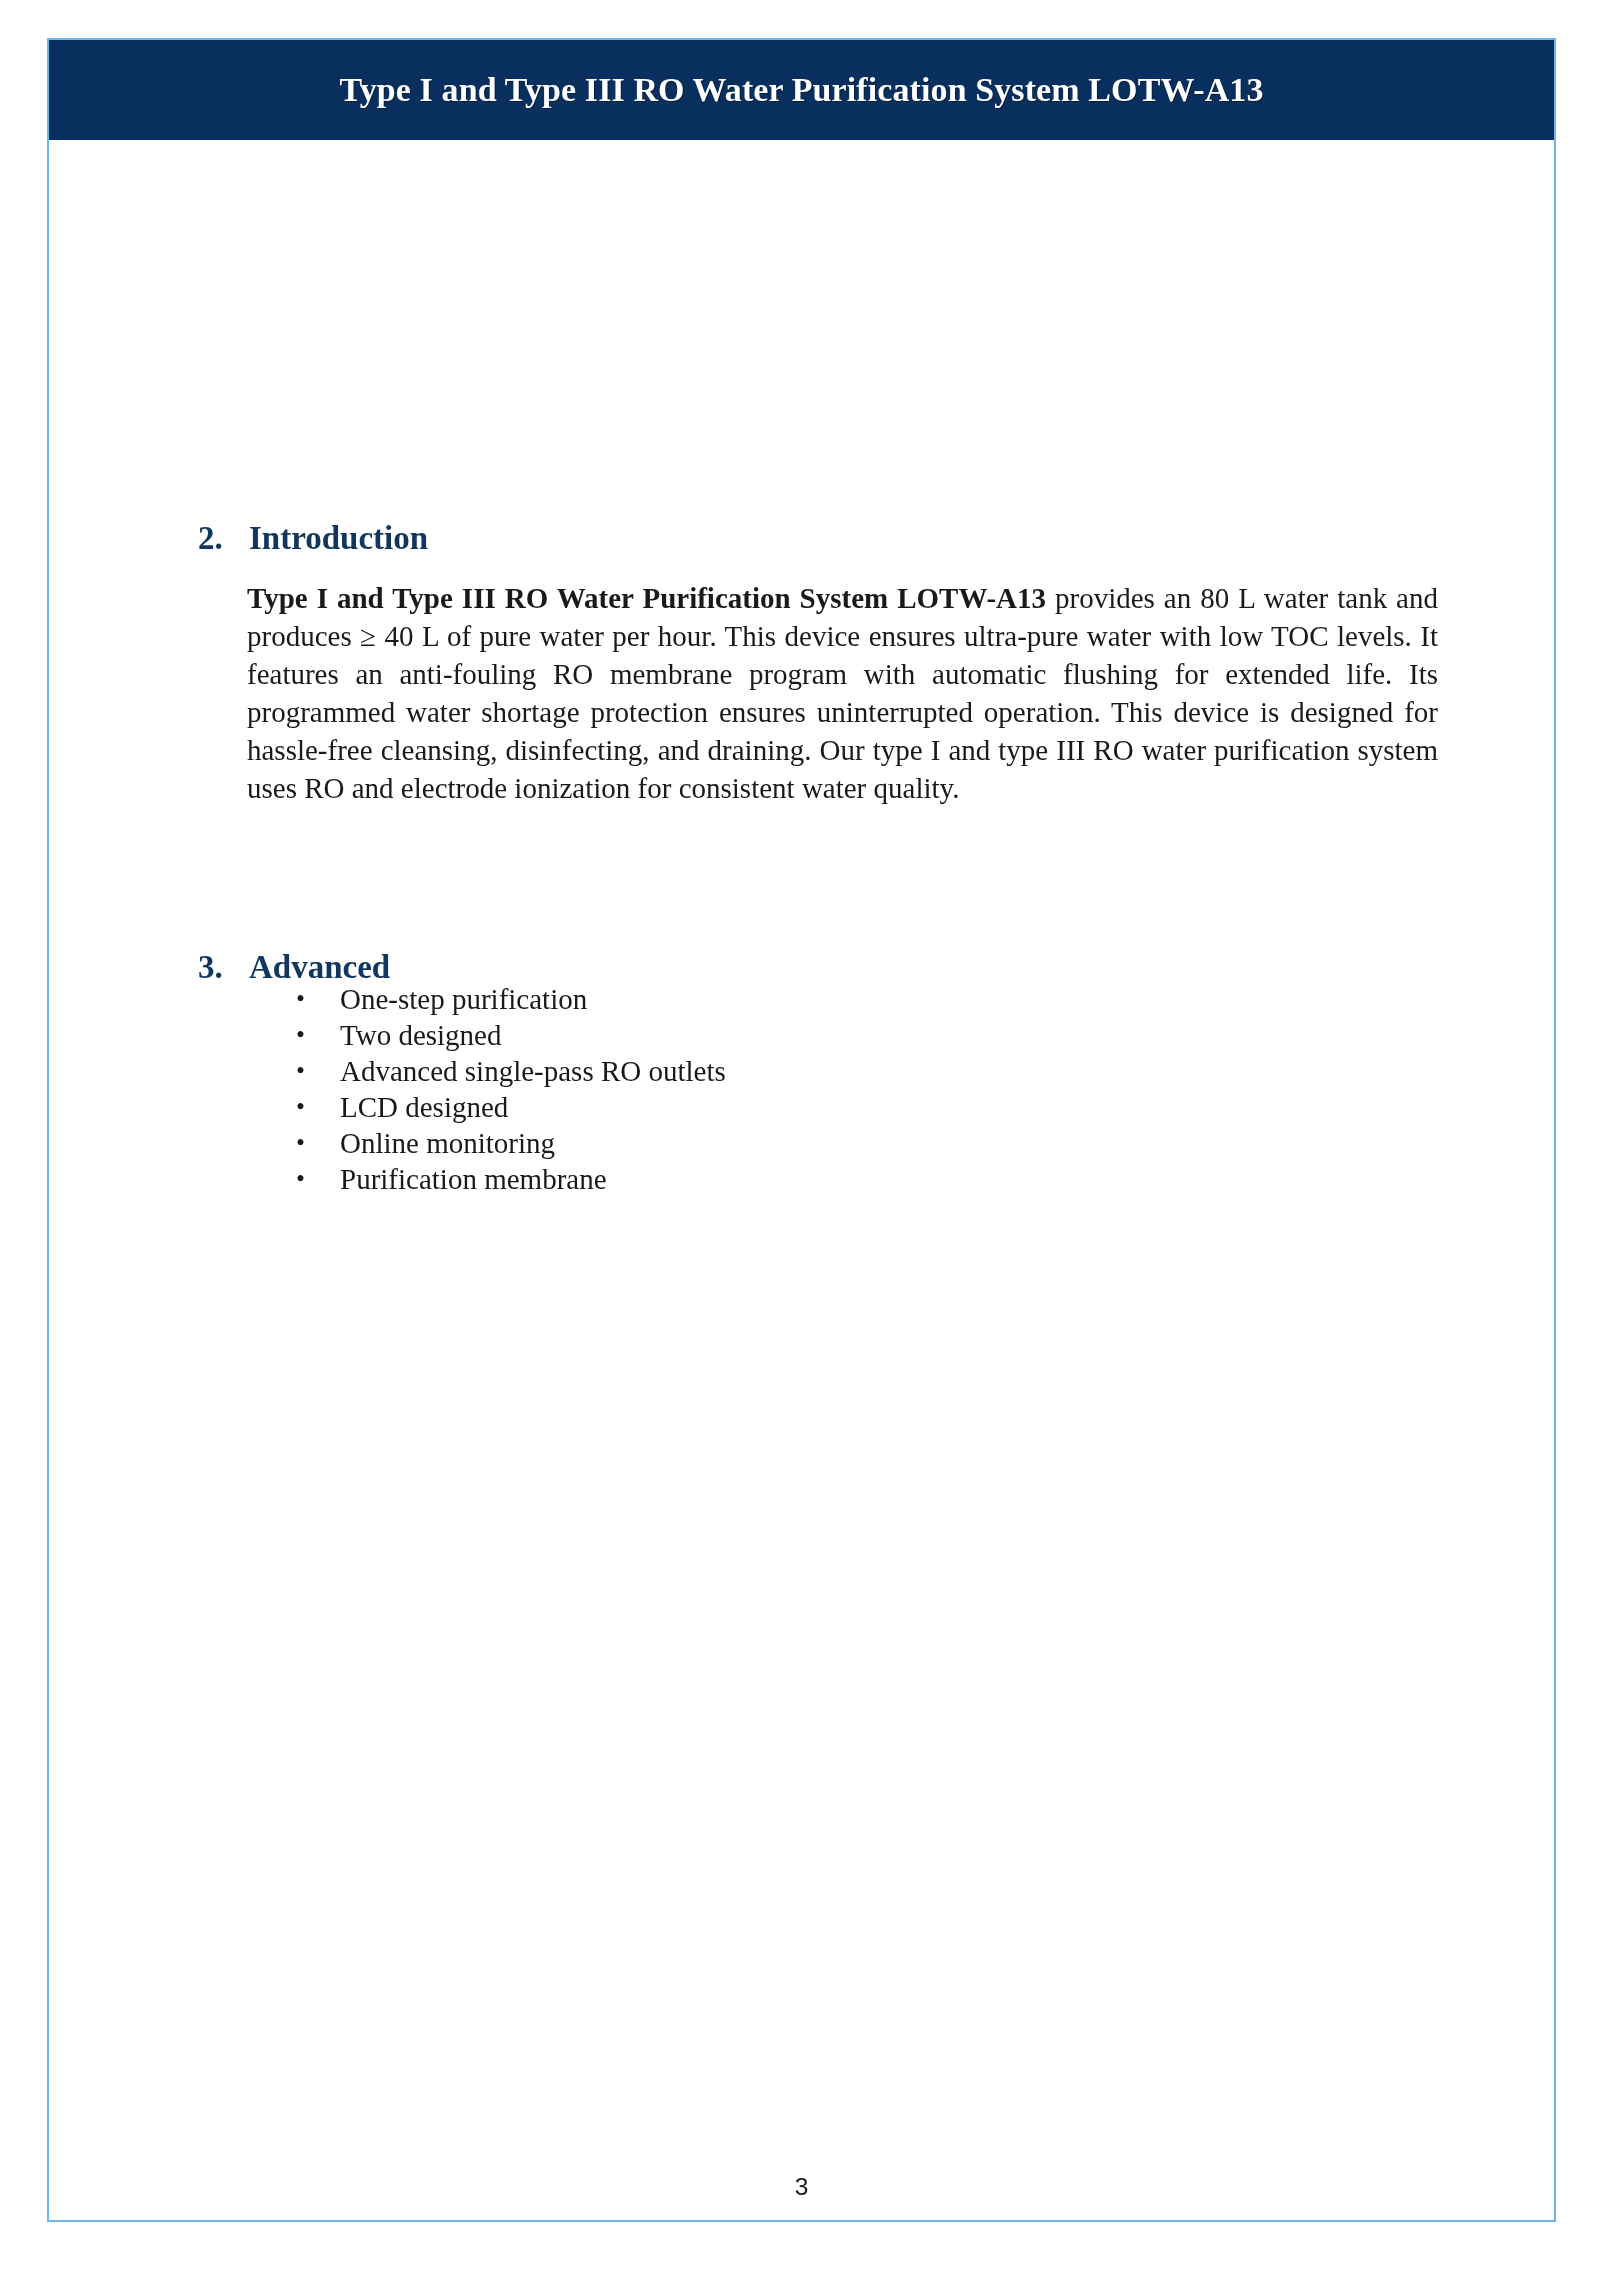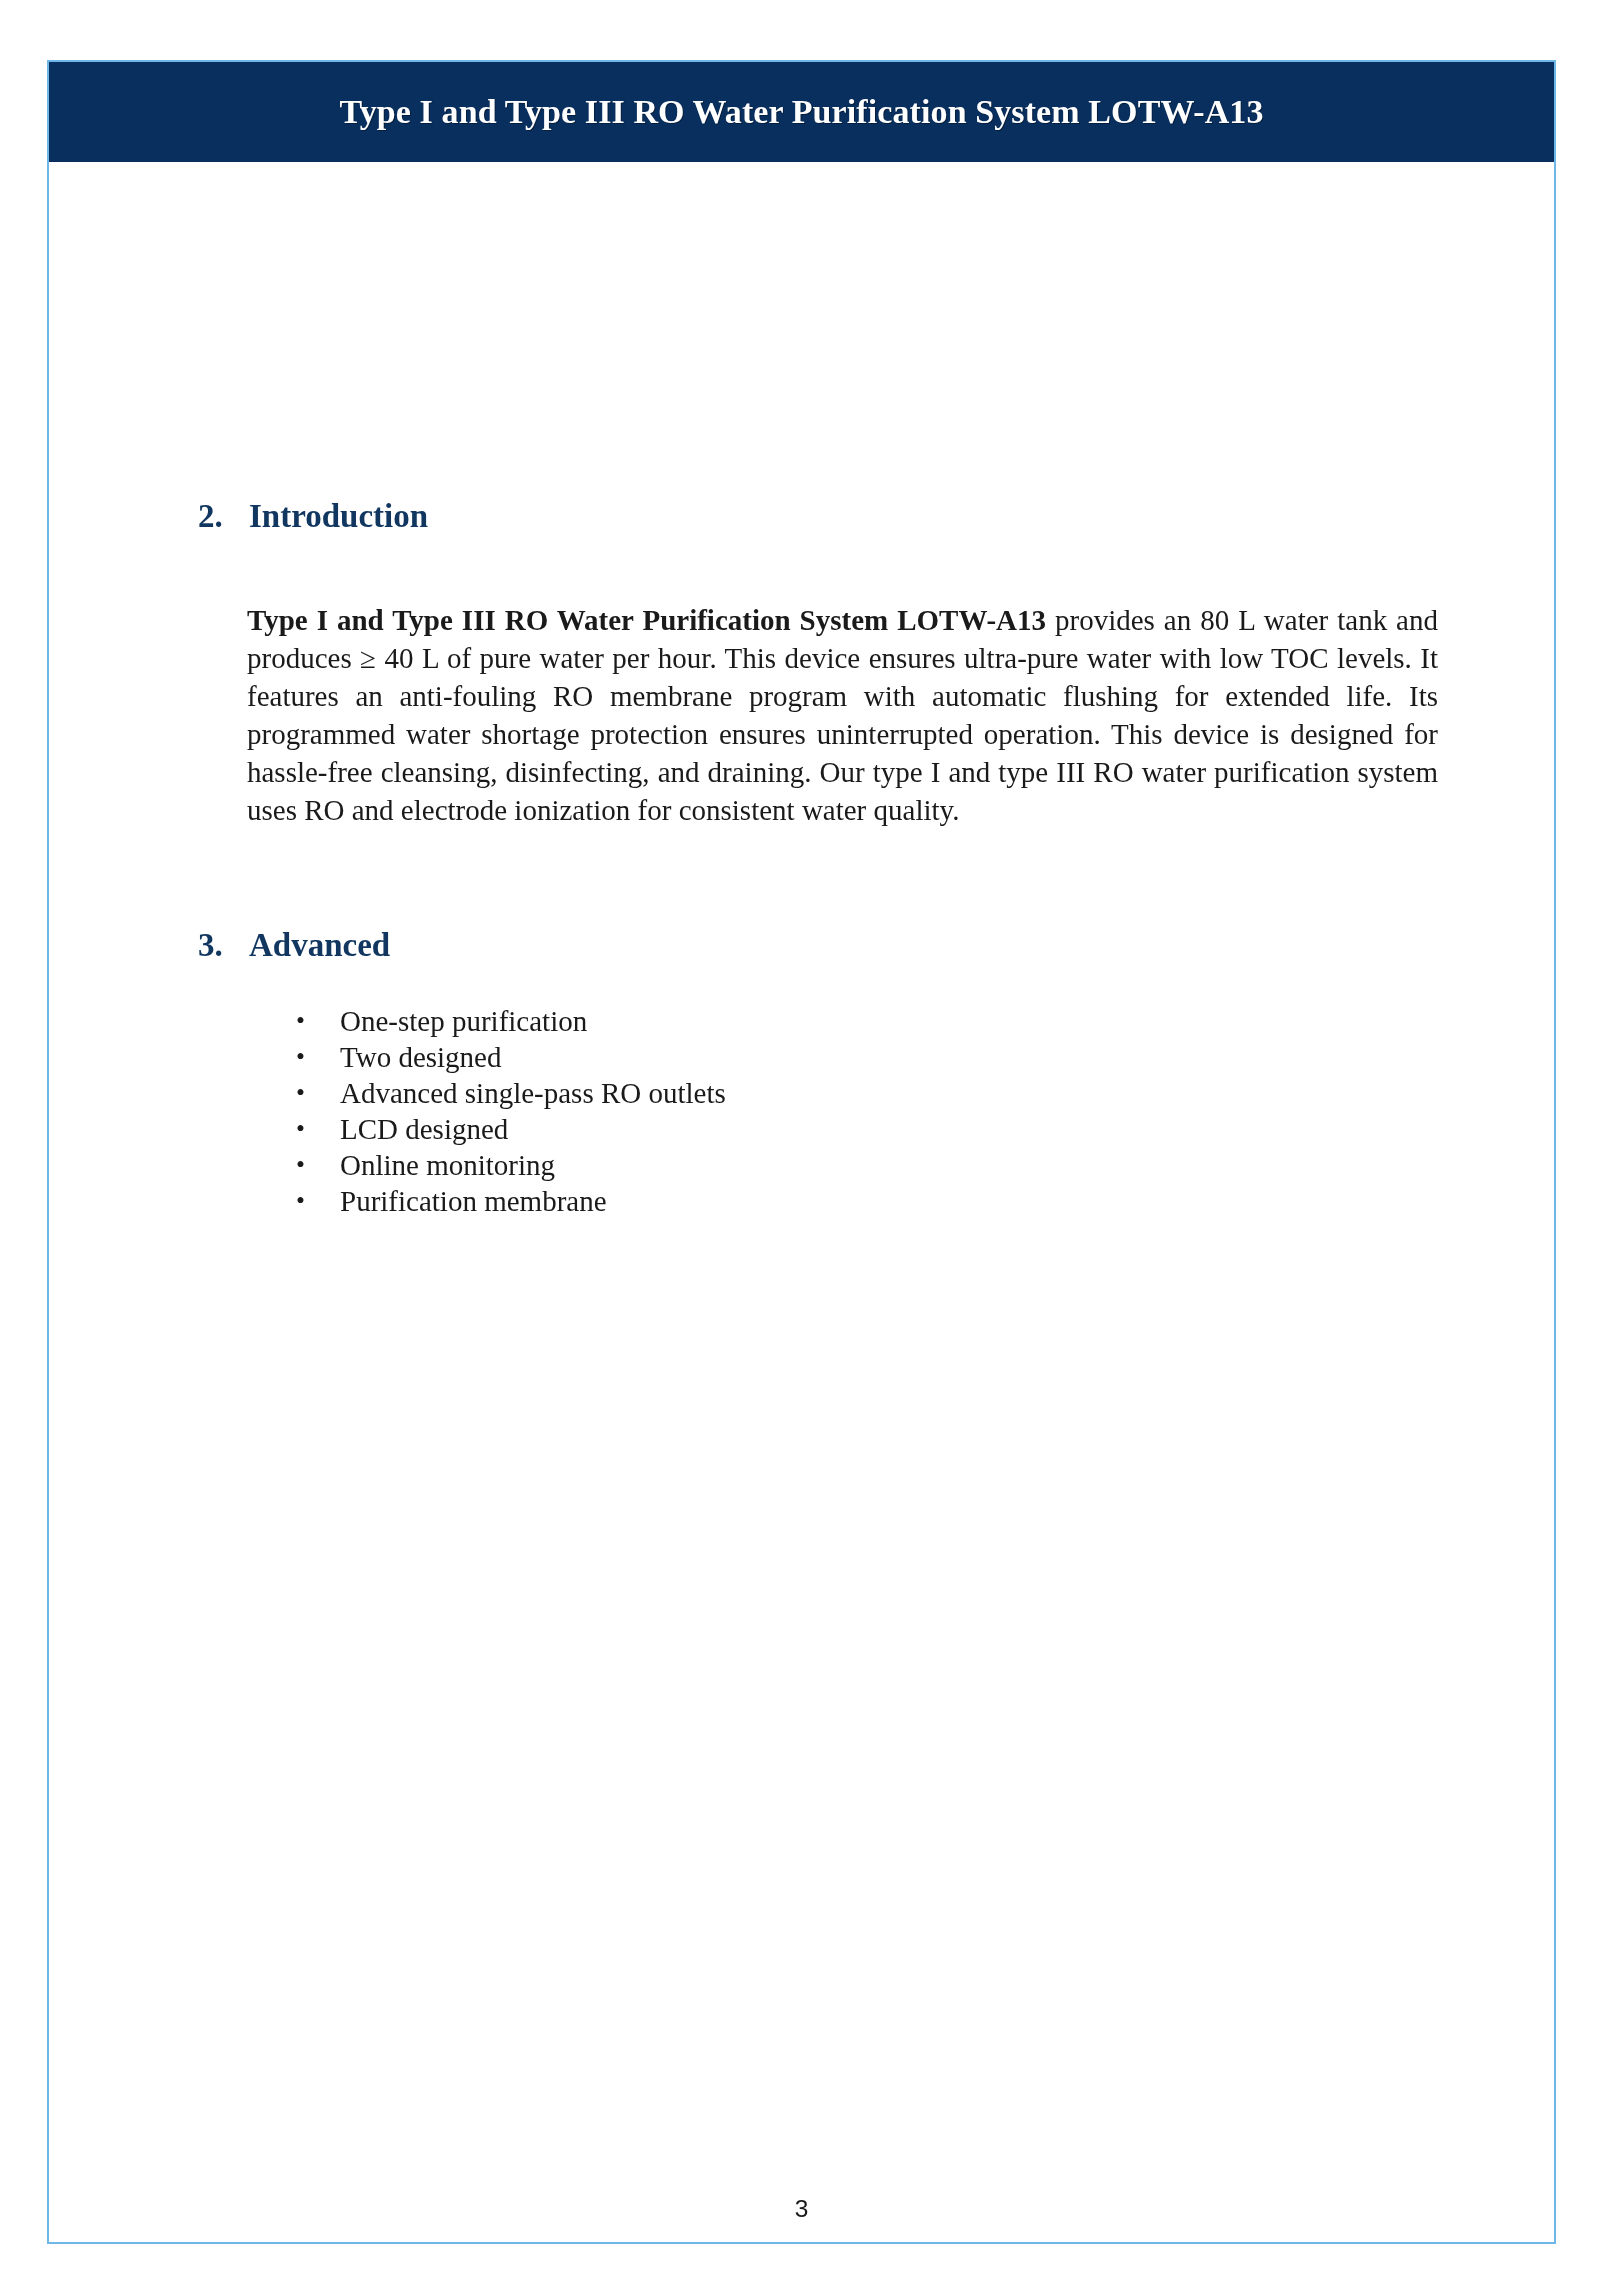--- a/index.html
+++ b/index.html
@@ -13,21 +13,21 @@
     width: 1621px;
     height: 2293px;
     font-family: "Liberation Serif", "DejaVu Serif", serif;
     -webkit-font-smoothing: antialiased;
   }
 
   
   .page {
     position: absolute;
     left: 47px;
-    top: 60px;
+    top: 38px;
     width: 1509px;
     height: 2184px;
     border: 2px solid #6FB7E8;
     box-sizing: border-box;
     background: #ffffff;
   }
 
   
   .header-banner {
     position: absolute;
@@ -73,20 +73,21 @@
     font-size: 33px;
   }
 
   .section-number {
     width: 51px;
     flex: 0 0 51px;
   }
 
   .section-label {
     white-space: nowrap;
+    margin-top: 44px;
   }
 
   #heading-introduction { left: 149px; top: 336px; }
   #heading-features     { left: 149px; top: 765px; }
 
   
   .body-paragraph {
     position: absolute;
     left: 198px;
     top: 410px;

